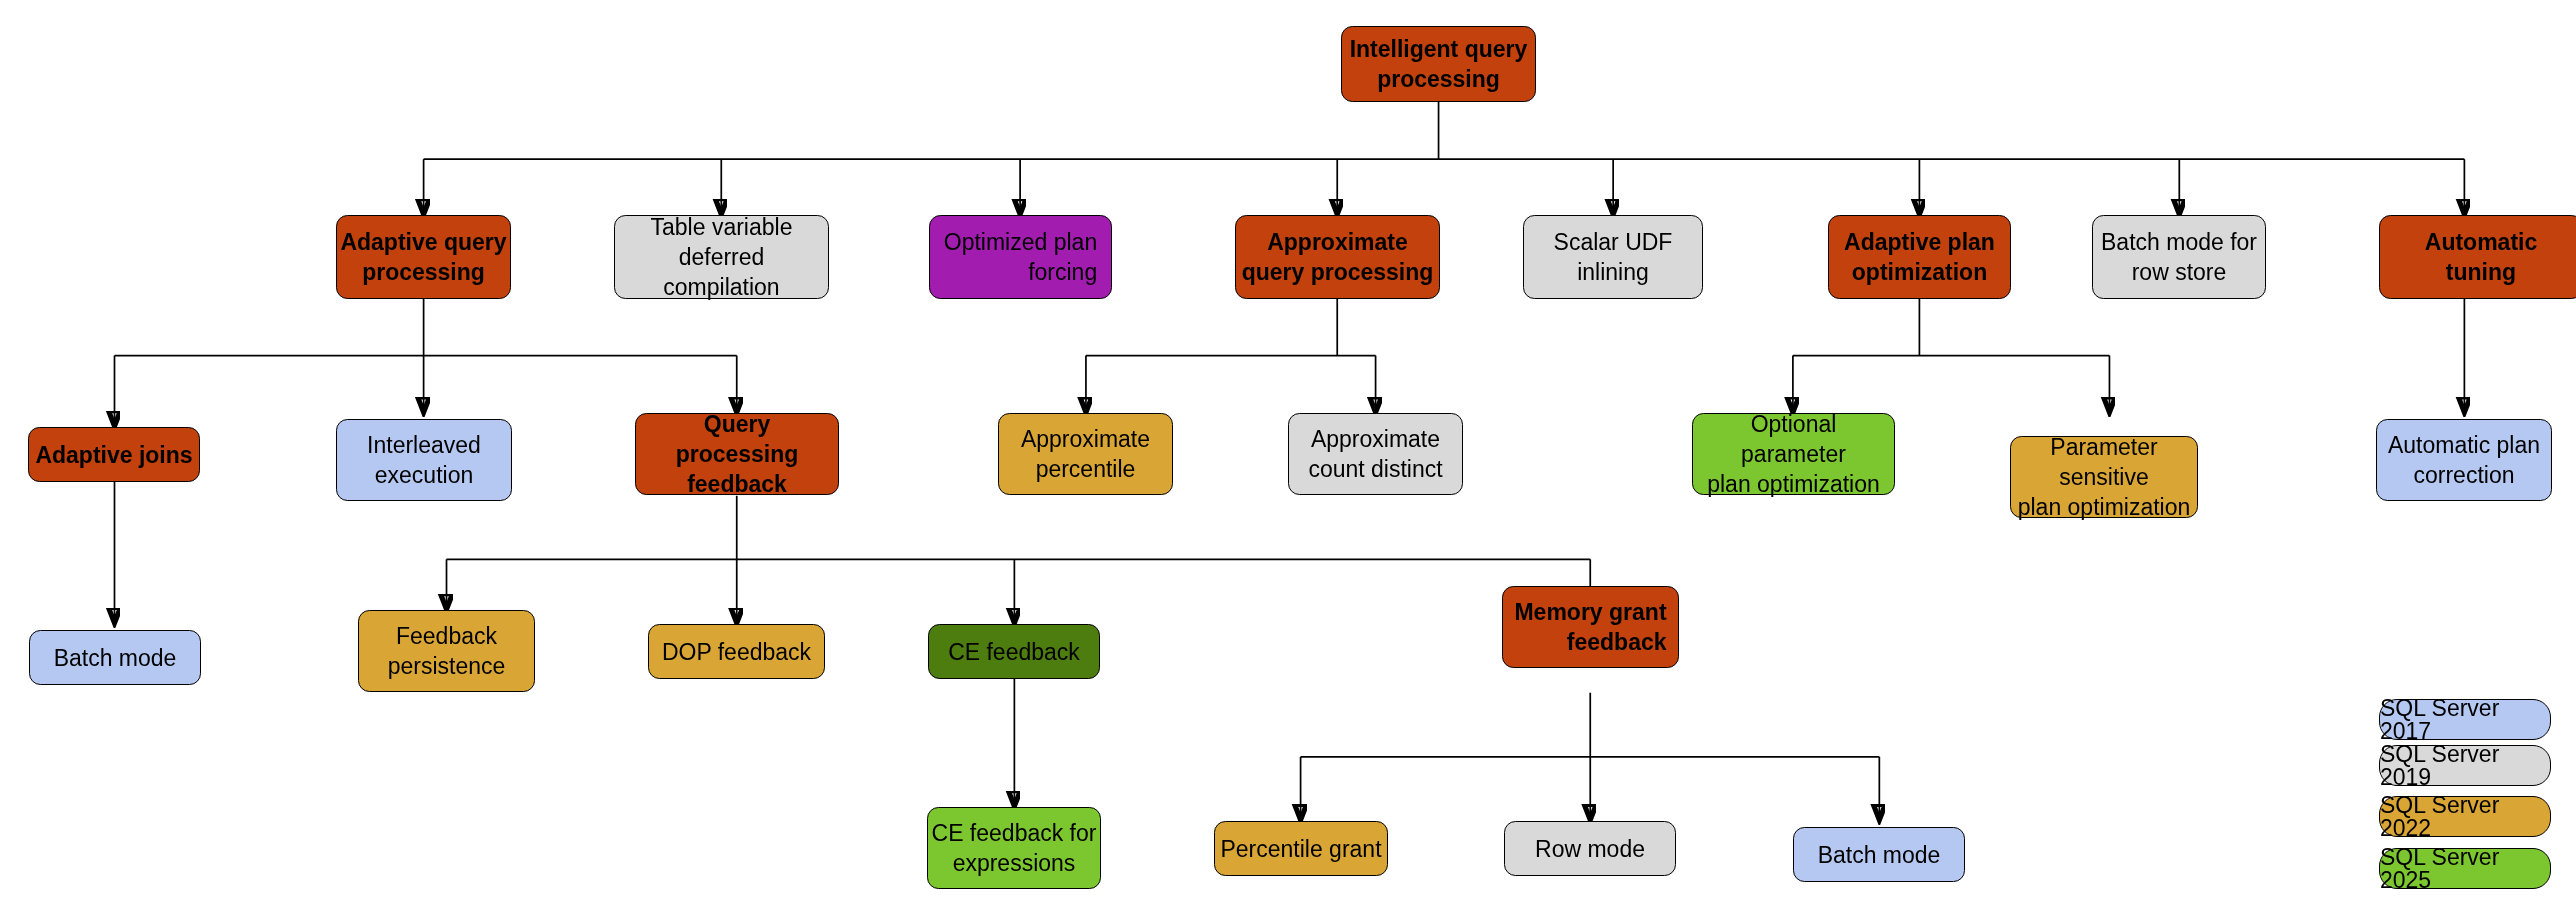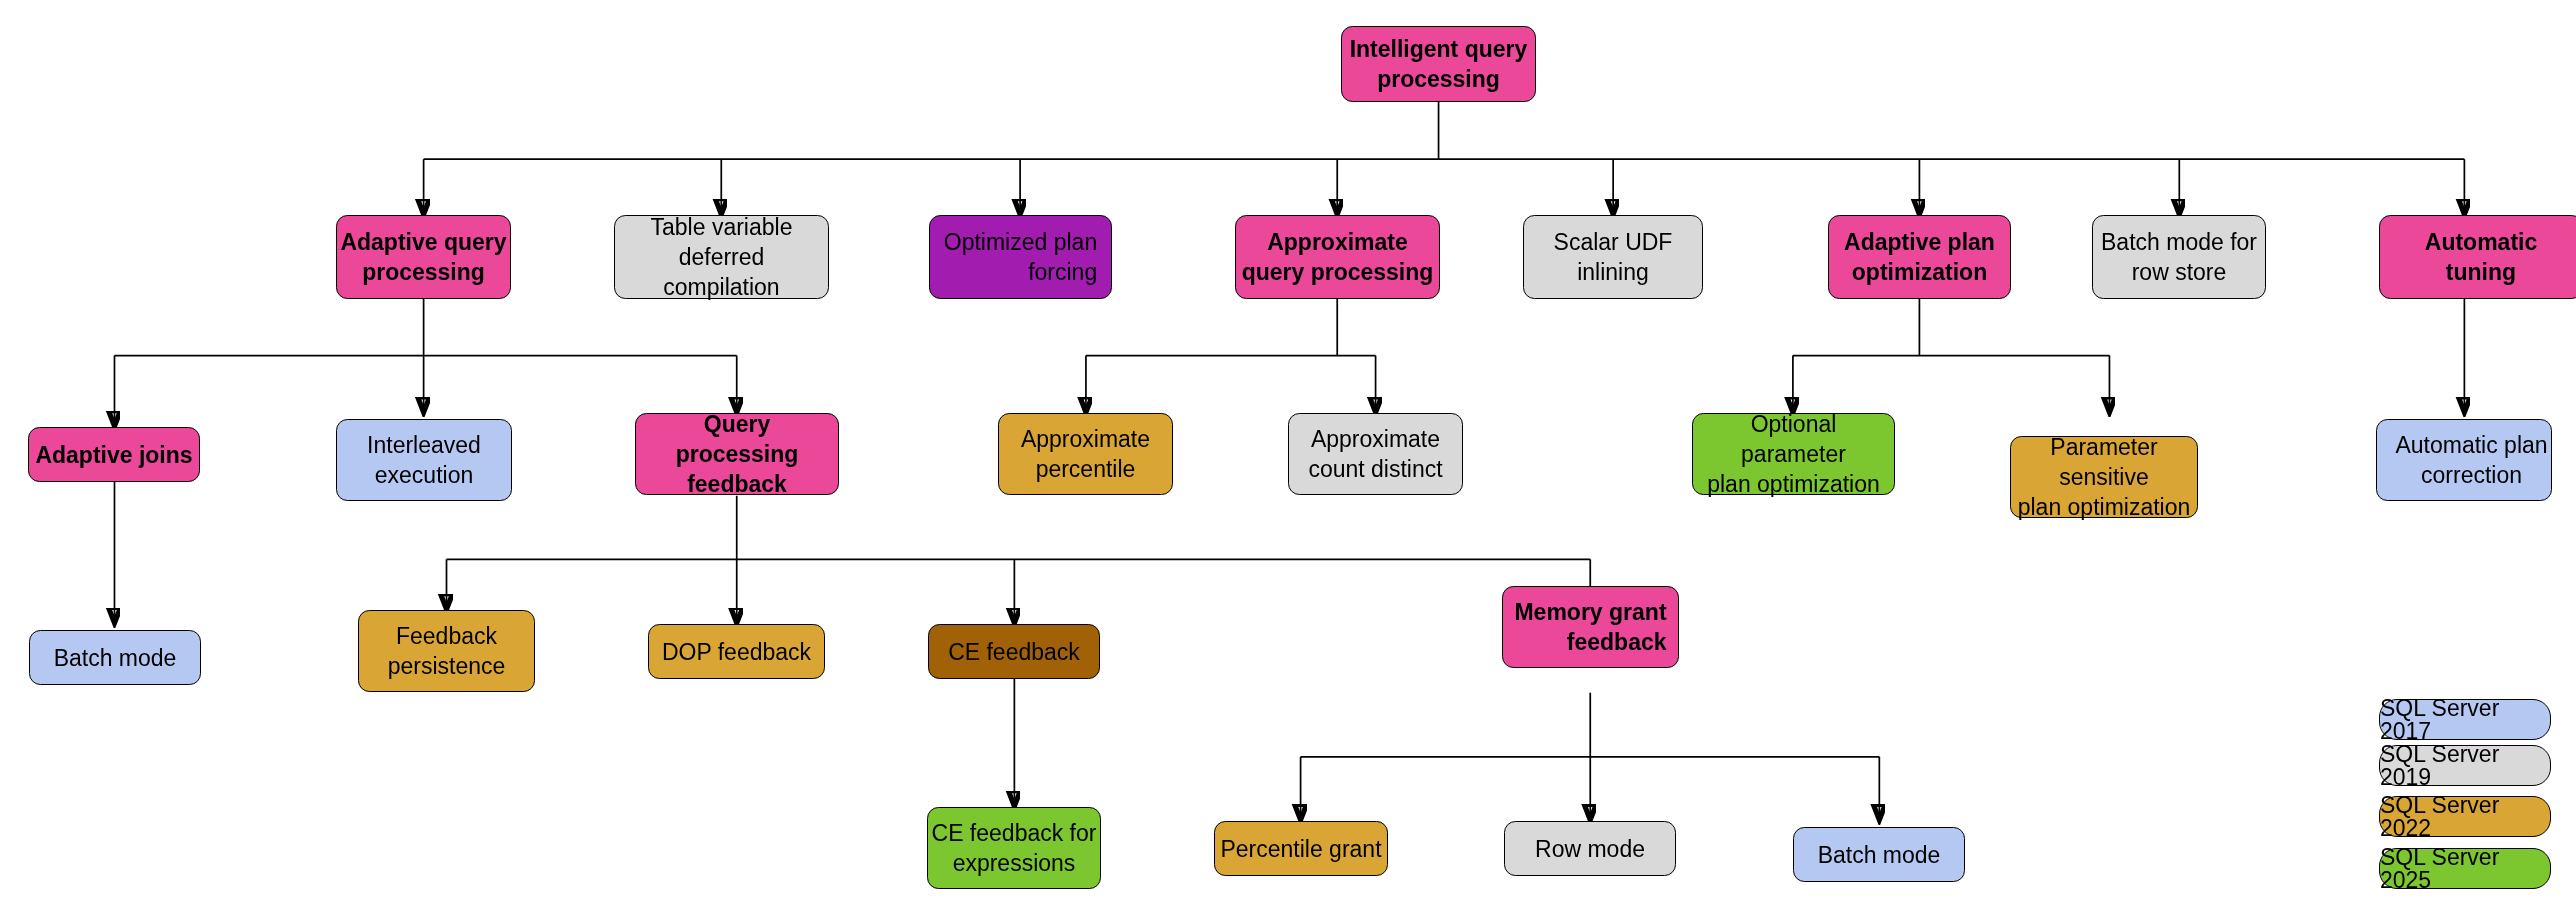--- a/index.html
+++ b/index.html
@@ -1,21 +1,21 @@
 <!DOCTYPE html>
 <html style="font-size:9.2px"><head>
 <meta charset="utf-8">
 <style>
   html,body{margin:0;padding:0;background:#ffffff;}
   #canvas{position:relative;width:2576px;height:916px;background:#ffffff;overflow:hidden;
           font-family:"Liberation Sans",sans-serif;color:#000;}
   #edges{position:absolute;left:0;top:0;}
   #edges path{stroke:#000;stroke-width:3;fill:none;}
   .node{position:absolute;box-sizing:border-box;border:1.7px solid #000;border-radius:11.4px;
-        background:#ec4899;display:flex;align-items:center;justify-content:center;
+        background:#c2410c;display:flex;align-items:center;justify-content:center;
         text-align:center;white-space:pre-line;font-size:23px;line-height:30px;padding:0 3.4px;}
   .node.bold{font-weight:bold;}
   .c2017{background:#B5C8F1;margin-top:6px;}
   .c2019{background:#D9D9D9;}
   .c2022{background:#D9A636;}
   .c2025{background:#7CC62F;}
   .legend-pill{position:absolute;left:2379px;width:172px;height:41px;box-sizing:border-box;
         border:1.7px solid #000;border-radius:18px;display:flex;align-items:center;
         justify-content:center;font-size:23px;line-height:23px;}
 </style>
@@ -95,27 +95,27 @@
       <div class="node bold" style="left: 635px; top: 413px; width: 204px; height: 82px;"><span>Query processing
 feedback</span></div>
       <div class="node c2022" style="left: 998px; top: 413px; width: 175px; height: 82px; background: rgb(217, 166, 54);"><span>Approximate
 percentile</span></div>
       <div class="node c2019" style="left: 1288px; top: 413px; width: 175px; height: 82px; background: rgb(217, 217, 217);"><span>Approximate
 count distinct</span></div>
       <div class="node c2025" style="left: 1692px; top: 413px; width: 203px; height: 82px; background: rgb(124, 198, 47);"><span>Optional parameter
 plan optimization</span></div>
       <div class="node c2022" style="left: 2010px; top: 436px; width: 188px; height: 82px; background: rgb(217, 166, 54);"><span>Parameter sensitive
 plan optimization</span></div>
-      <div class="node c2017" style="left: 2376px; top: 413px; width: 176px; height: 82px; background: rgb(181, 200, 241); justify-content: flex-end;"><span>Automatic plan
+      <div class="node c2017" style="left: 2376px; top: 413px; width: 176px; height: 82px; background: rgb(181, 200, 241);"><span>Automatic plan
 correction</span></div>
       <div class="node c2017" style="left: 29px; top: 624px; width: 172px; height: 55px; background: rgb(181, 200, 241);"><span>Batch mode</span></div>
       <div class="node c2022" style="left: 358px; top: 610px; width: 177px; height: 82px; background: rgb(217, 166, 54);"><span>Feedback
 persistence</span></div>
       <div class="node c2022" style="left: 648px; top: 624px; width: 177px; height: 55px; background: rgb(217, 166, 54);"><span>DOP feedback</span></div>
-      <div class="node c2022" style="left: 928px; top: 624px; width: 172px; height: 55px; background: #a16207;"><span>CE feedback</span></div>
+      <div class="node c2022" style="left: 928px; top: 624px; width: 172px; height: 55px; background: #4d7c0f;"><span>CE feedback</span></div>
       <div class="node bold" style="left: 1502px; top: 586px; width: 177px; height: 82px; text-align: right;"><span>Memory grant
 feedback</span></div>
       <div class="node c2025" style="left: 927px; top: 807px; width: 174px; height: 82px; background: rgb(124, 198, 47);"><span>CE feedback for
 expressions</span></div>
       <div class="node c2022" style="left: 1214px; top: 821px; width: 174px; height: 55px; background: rgb(217, 166, 54);"><span>Percentile grant</span></div>
       <div class="node c2019" style="left: 1504px; top: 821px; width: 172px; height: 55px; background: rgb(217, 217, 217);"><span>Row mode</span></div>
       <div class="node c2017" style="left: 1793px; top: 821px; width: 172px; height: 55px; background: rgb(181, 200, 241);"><span>Batch mode</span></div>
     </div>
 
   <div>

